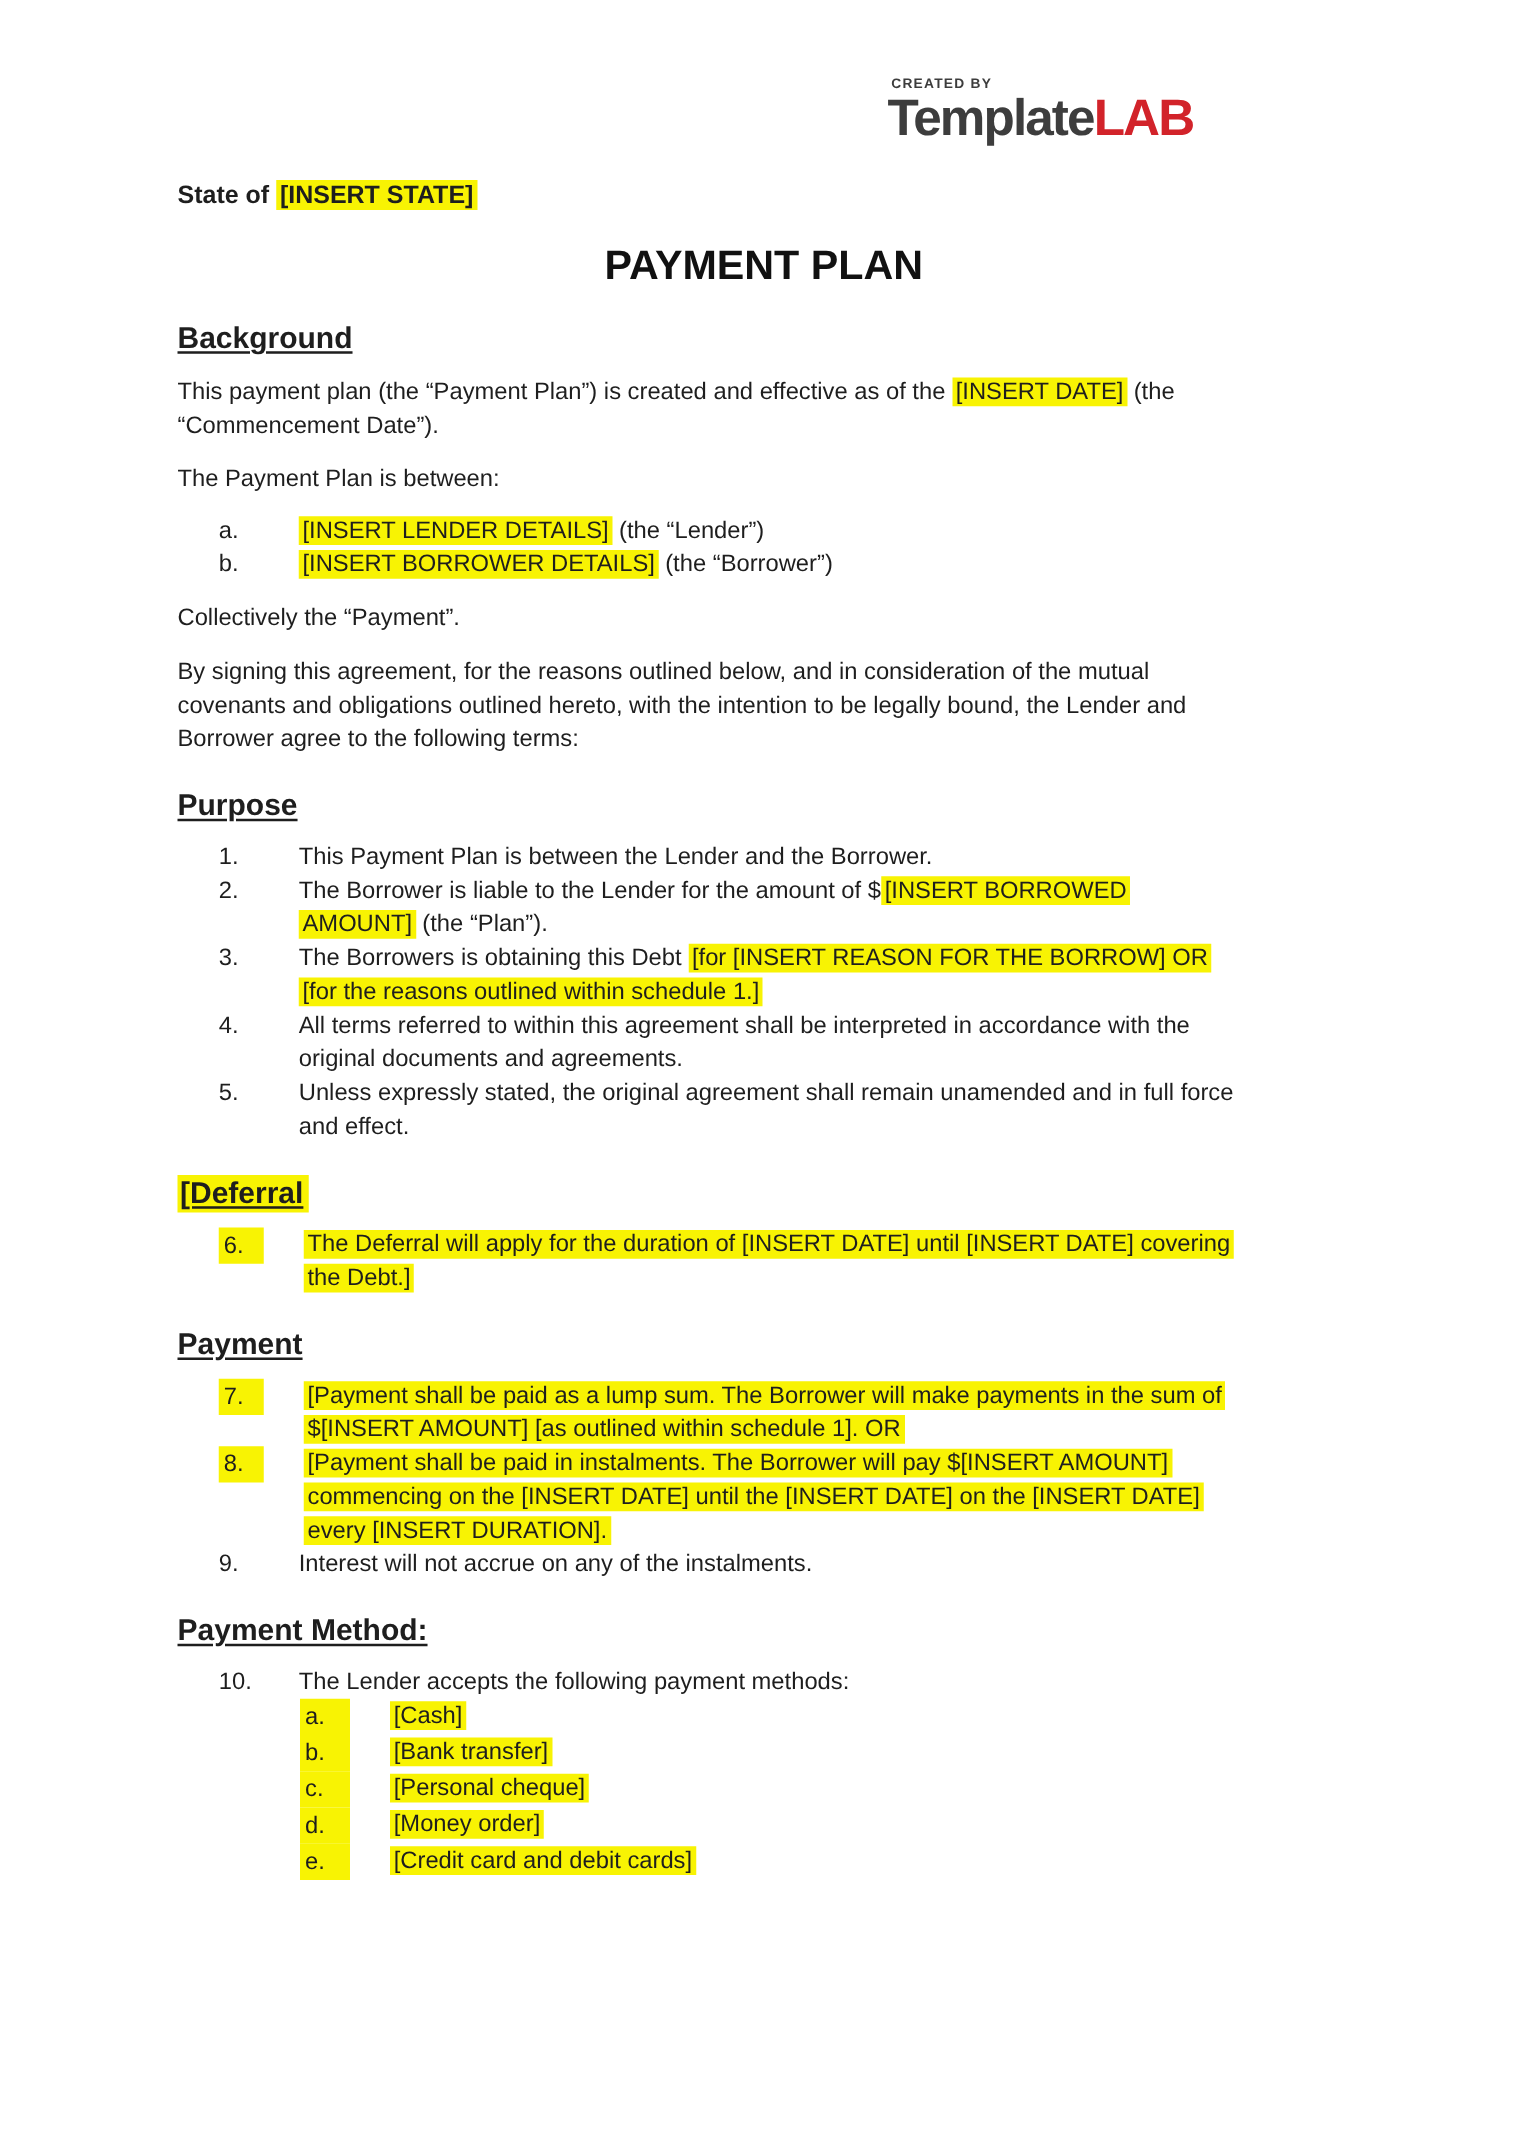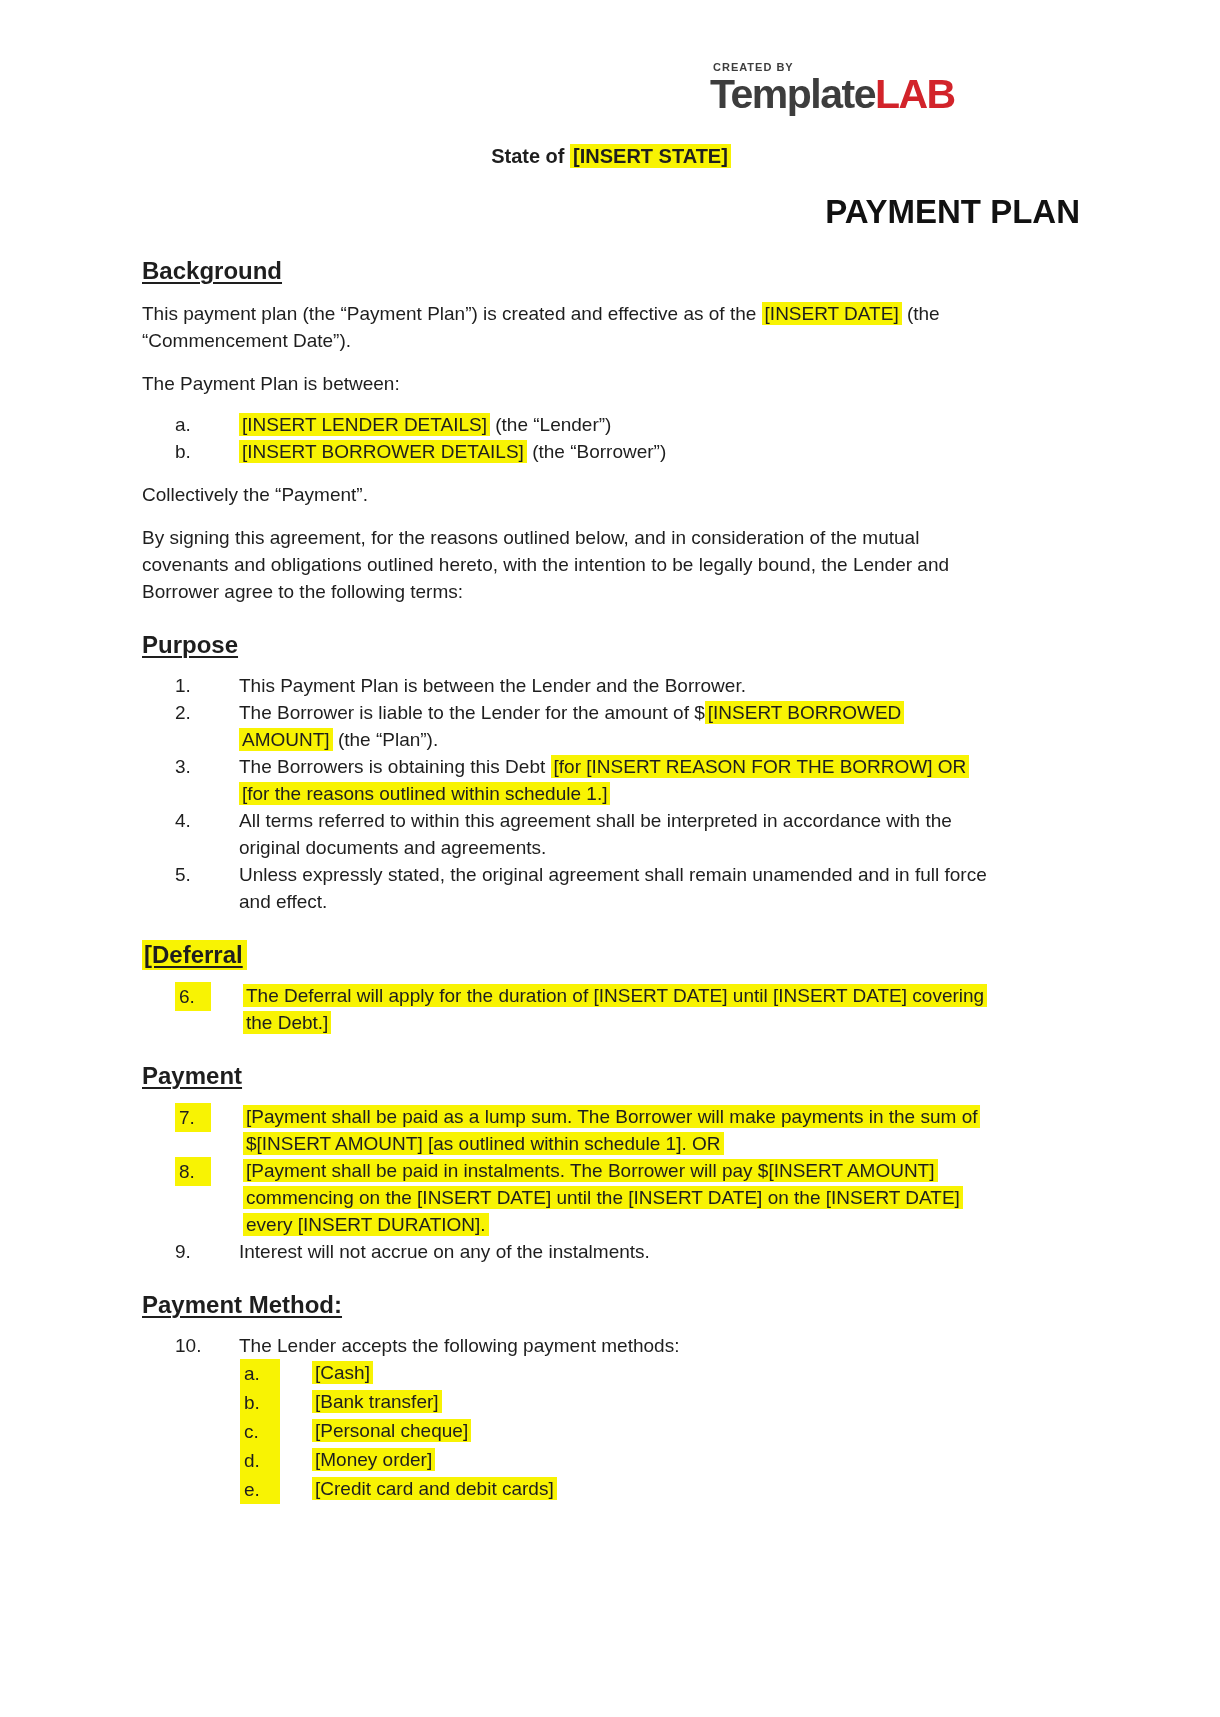--- a/index.html
+++ b/index.html
@@ -16,22 +16,22 @@
     color:#1e1e1e;
     overflow:hidden;
   }
   
   .logo{position:absolute;top:62px;left:710px;line-height:1;}
   .logo-created{font-size:11px;font-weight:bold;color:#3d3d3d;letter-spacing:1px;margin:0 0 1px 3px;}
   .logo-brand{font-size:41px;font-weight:bold;color:#3d3d3d;letter-spacing:-1.5px;line-height:40px;white-space:nowrap;}
   .logo-lab{color:var(--accent);text-align:right;}
   
   .doc{padding:143px 140px 0 142px;font-size:19px;line-height:27px;}
-  .state-line{margin:0;font-size:20px;font-weight:bold;line-height:26px;text-align:center;}
-  .title{margin:24px 0 18px;text-align:right;font-size:33px;line-height:38px;font-weight:bold;color:#111;}
+  .state-line{margin:0;font-size:20px;font-weight:bold;line-height:26px;}
+  .title{margin:24px 0 18px;text-align:center;font-size:33px;line-height:38px;font-weight:bold;color:#111;}
   h2{margin:27px 0 0;font-size:24px;line-height:26px;font-weight:bold;
      text-decoration:underline;text-decoration-thickness:2px;text-underline-offset:3px;}
   p.para{margin:16px 0 0;}
   .w1{max-width:860px;}   
   .w2{max-width:815px;}   
   .indent1{margin-left:33px;}
   .list{margin-top:14px;}
   .li{display:flex;align-items:flex-start;line-height:27px;}
   .li .marker{flex:0 0 32px;}
   .li .content{flex:0 1 auto;max-width:755px;padding-left:32px;}

